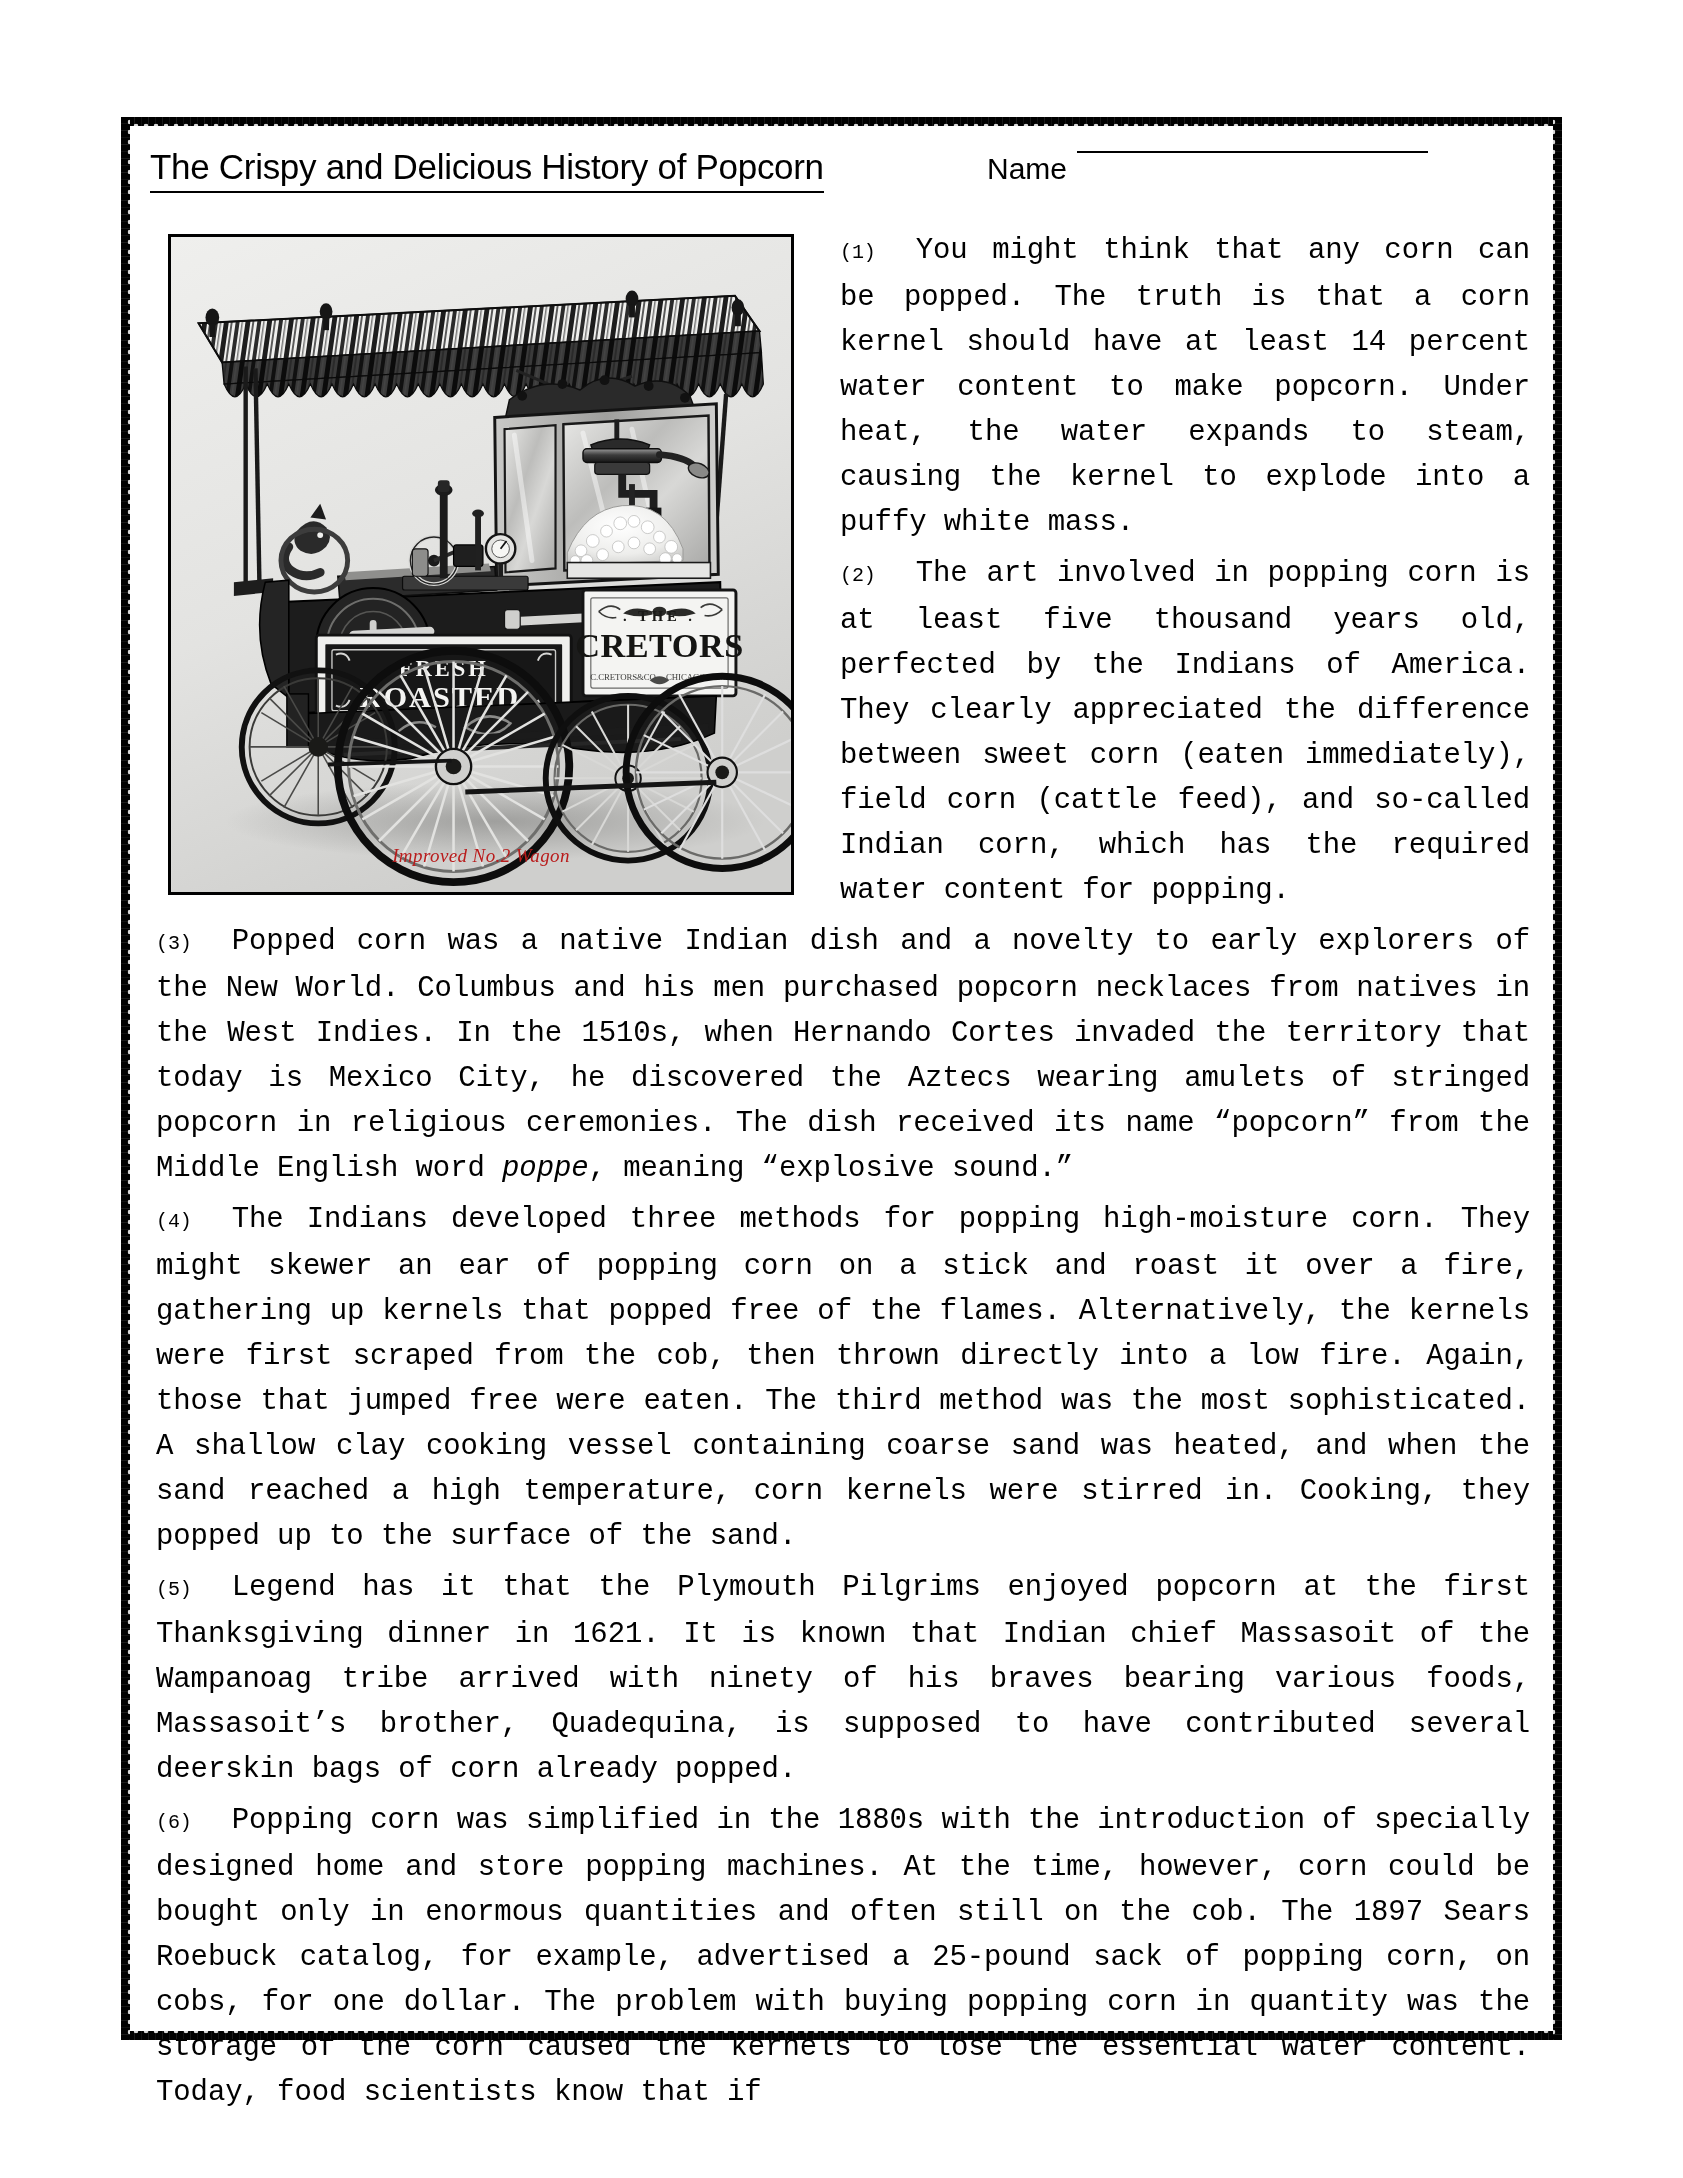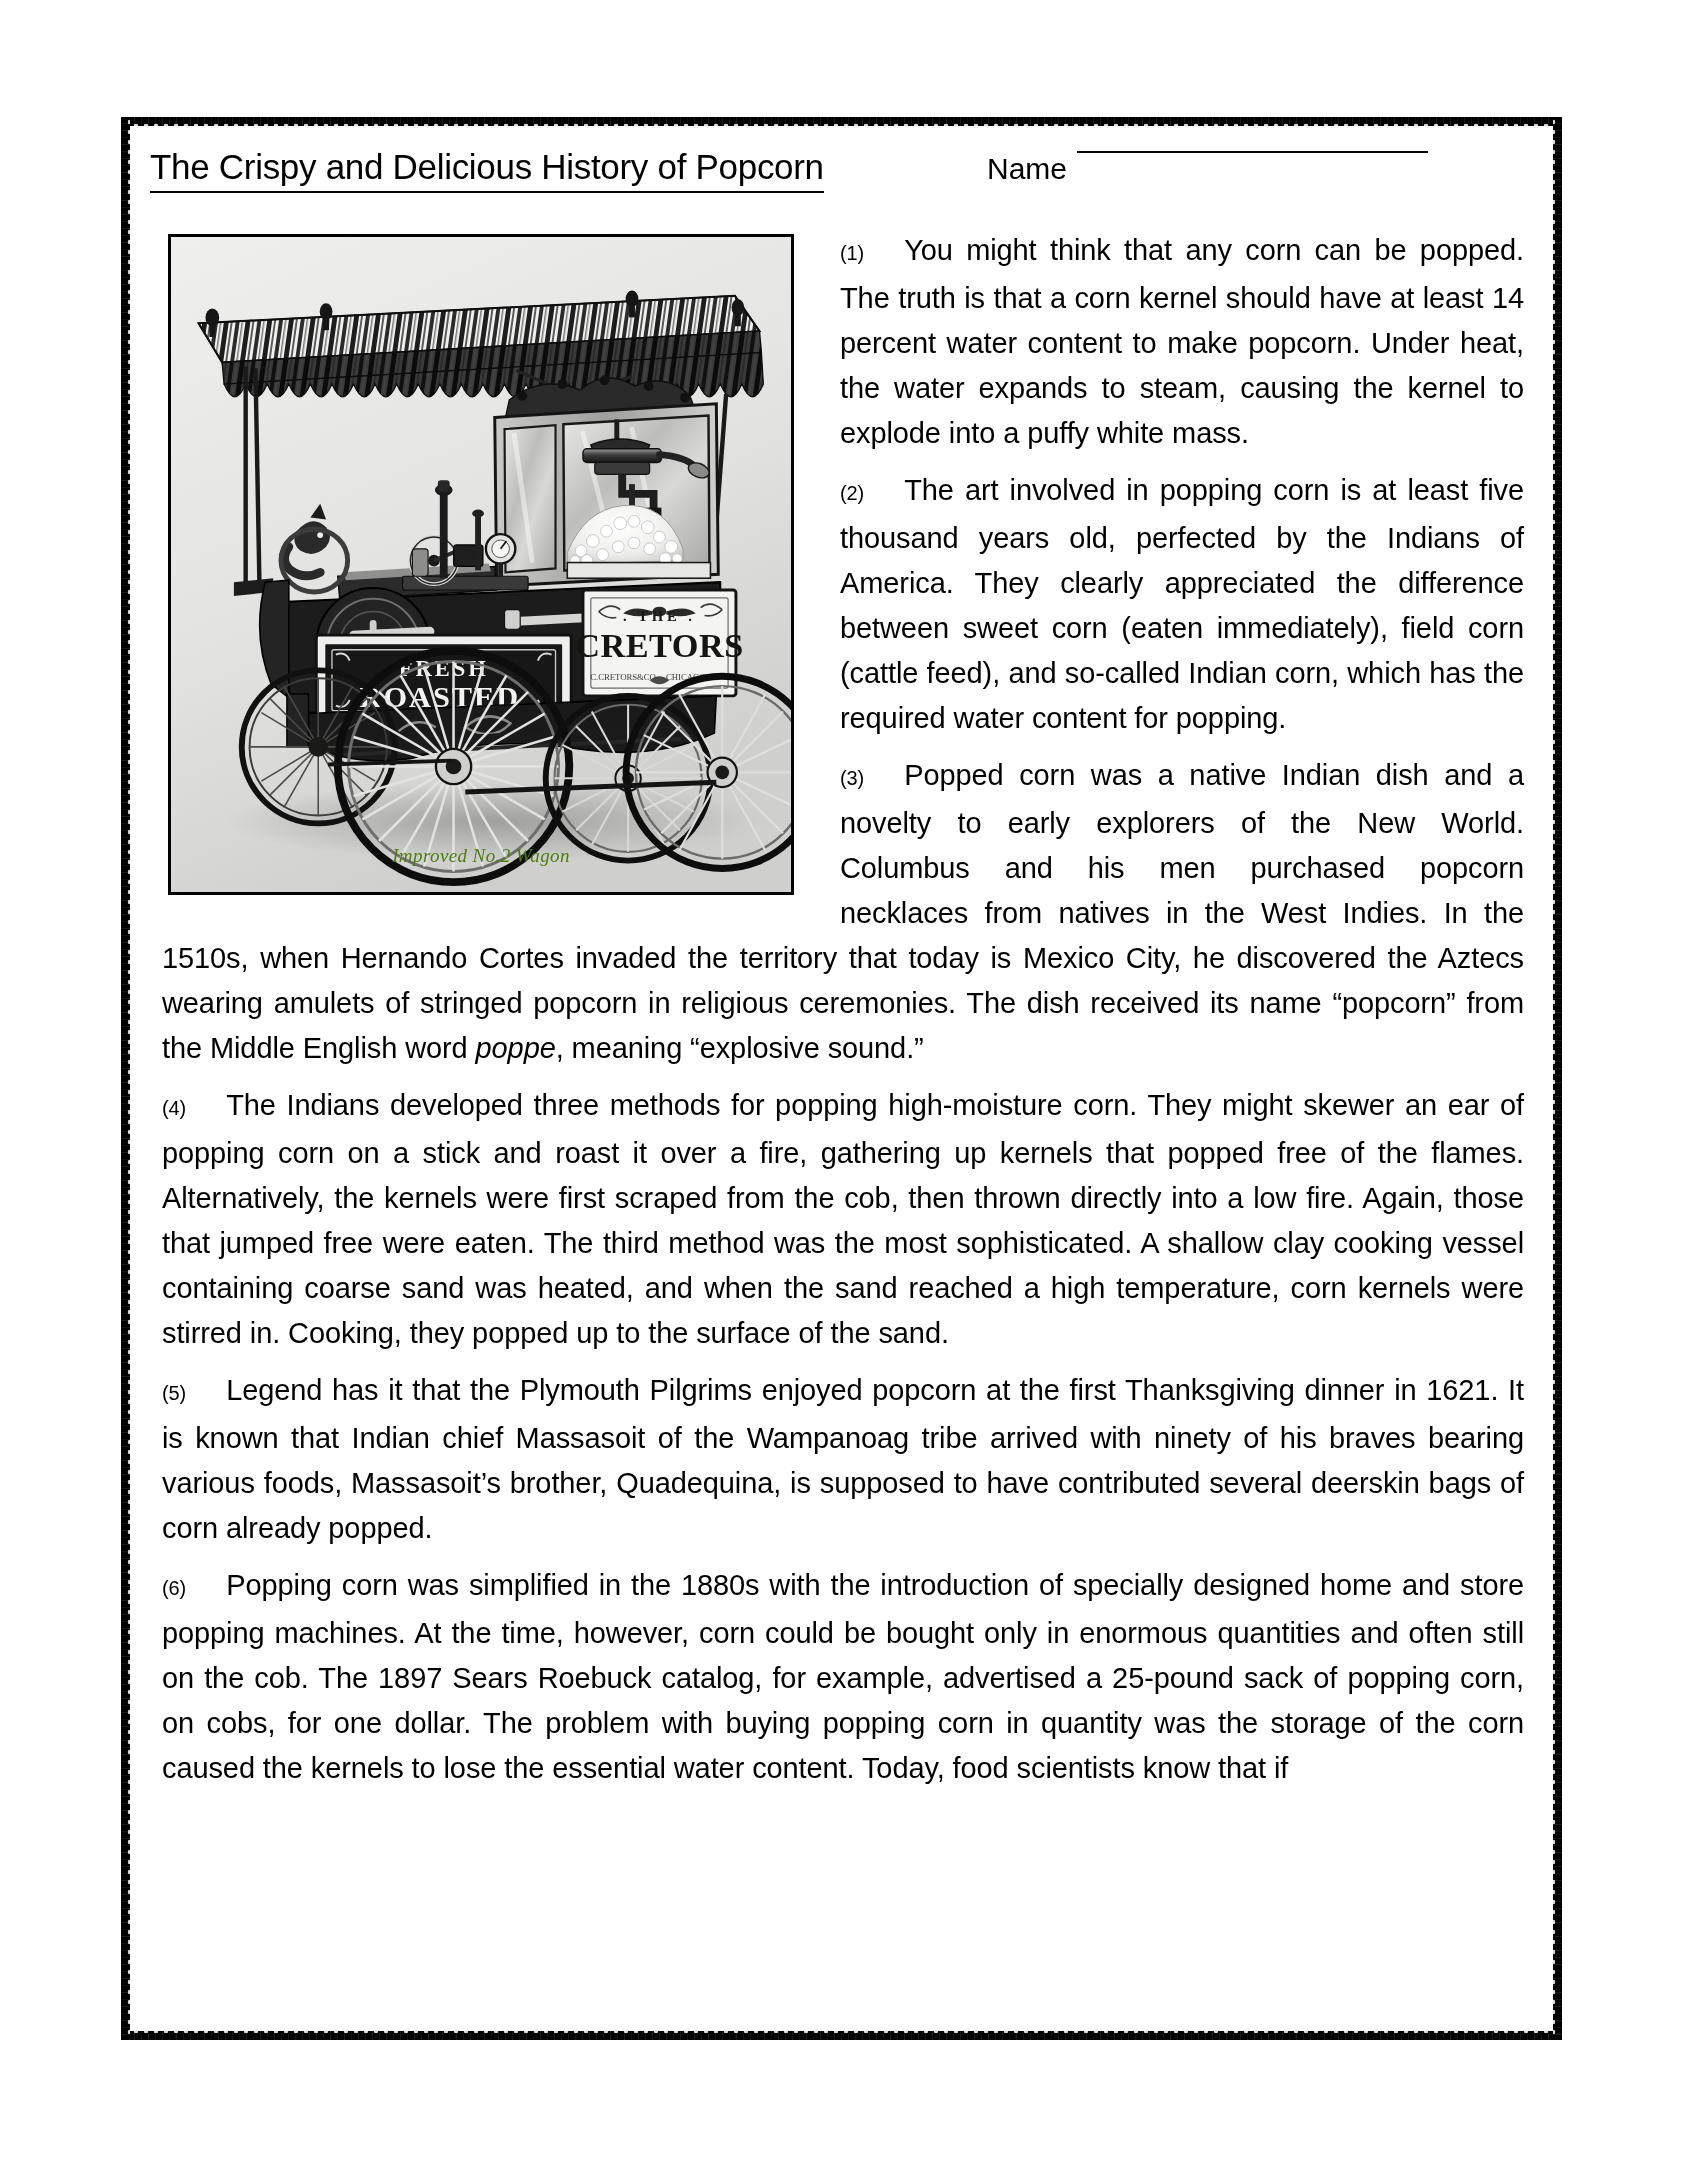--- a/index.html
+++ b/index.html
@@ -130,23 +130,24 @@
   #body-text {
     position: relative;
     margin-top: 26px;
     font-size: 29px;
     line-height: 45px;
     text-align: justify;
     color: #000;
     letter-spacing: -0.1px;
   }
   #body-text p {
-    margin: 12px;
+    margin: 6px;
     text-align: justify;
     text-justify: inter-word;
+    font-family: Liberation Mono, monospace;
   }
   .para-num {
     font-size: 20px;
     vertical-align: baseline;
   }
   .indent-gap { display: inline-block; width: 40px; }
   .ital { font-style: italic; }
 
   
   #figure-float {
@@ -168,21 +169,21 @@
   #wagon-figure svg { display: block; width: 100%; height: 100%; }
   #figure-caption-overlay {
     position: absolute;
     left: 0;
     bottom: 14px;
     width: 100%;
     text-align: center;
     font-family: "Liberation Serif", serif;
     font-style: italic;
     font-size: 19px;
-    color: #4d7c0f;
+    color: #b91c1c;
     letter-spacing: 0.4px;
     pointer-events: none;
   }
 </style>
 </head>
 <body>
 
 <div id="worksheet-page">
 
   <div id="page-border">

